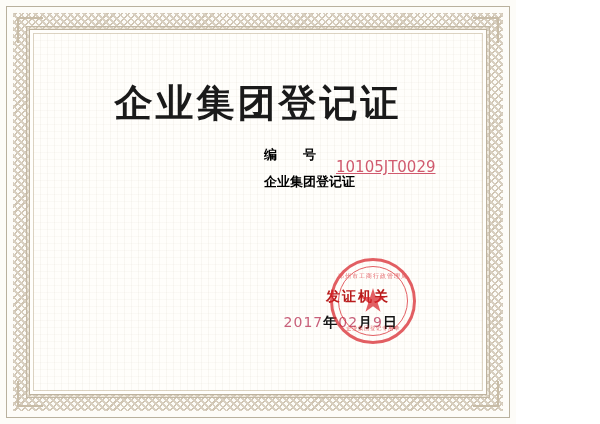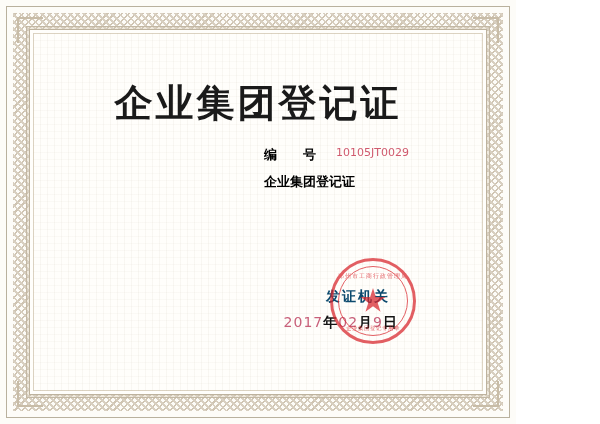--- a/index.html
+++ b/index.html
@@ -162,36 +162,37 @@
     top: 2px;
     font-size: 13px;
     font-weight: bold;
     color: #000000;
     white-space: nowrap;
     margin-left: 16px;
   }
   .rvalue {
     position: absolute;
     left: 88px;
-    top: 2px;
-    font-size: 11px;
+    top: 14px;
+    font-size: 15px;
     color: #d05a6e;
     white-space: nowrap;
+    text-decoration: underline;
   }
   .rvalue.v2 { left: 86px; }
 
   
   .issuer {
     position: absolute;
     right: 86px;
     bottom: 78px;
     font-size: 14px;
     font-weight: bold;
     letter-spacing: 2px;
-    color: #0c4a6e;
+    color: #b91c1c;
     white-space: nowrap;
   }
   .date-line {
     position: absolute;
     right: 78px;
     bottom: 52px;
     font-size: 14px;
     color: #c8607a;
     white-space: nowrap;
     letter-spacing: 1px;

